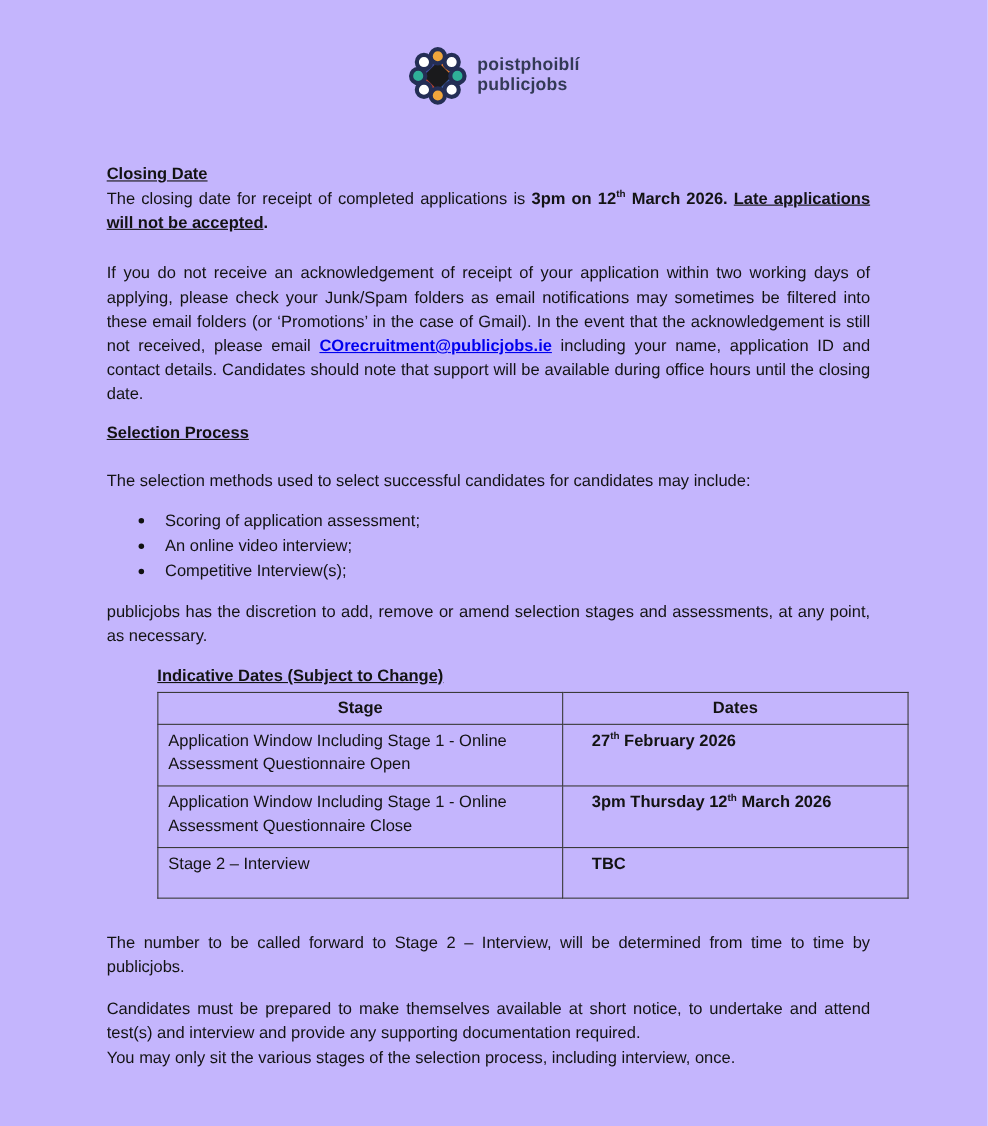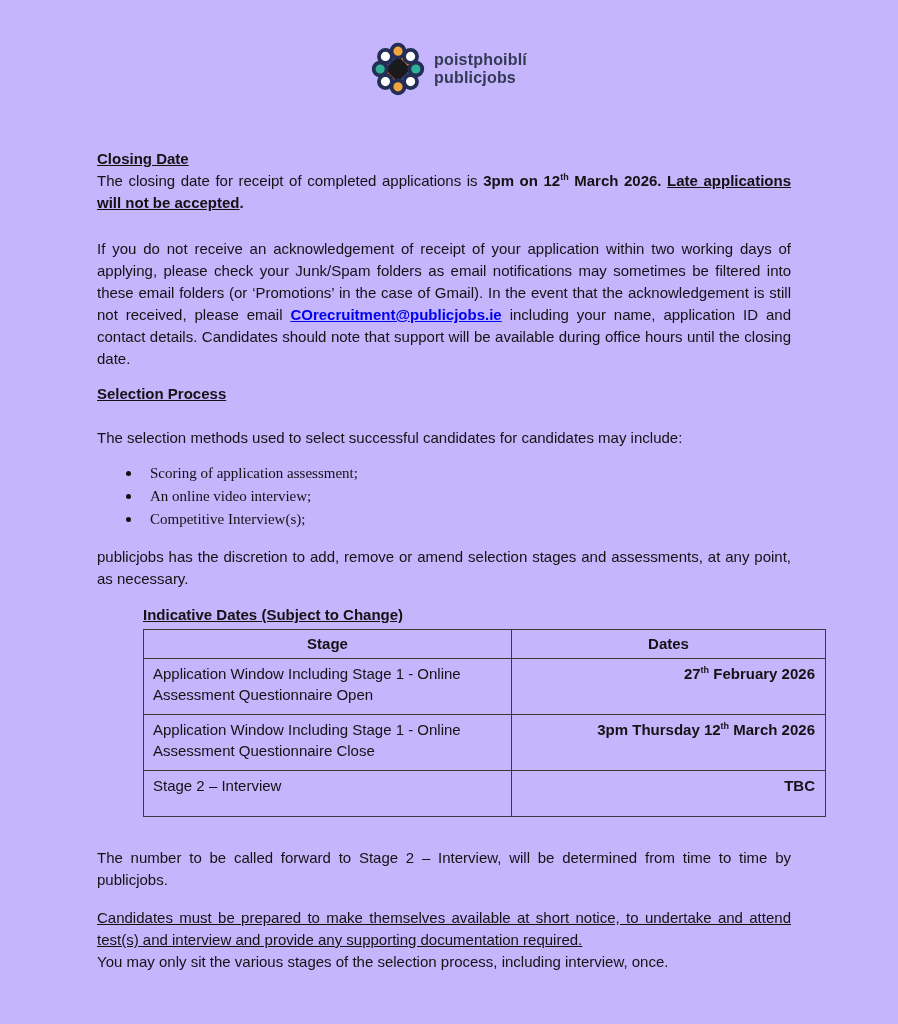--- a/index.html
+++ b/index.html
@@ -34,45 +34,45 @@
   .bold { font-weight:bold; }
   .bold-underline { font-weight:bold; text-decoration:underline; }
   sup { font-size:9px; line-height:0; vertical-align:super; }
   a.email-link { color:#0000EE; font-weight:bold; text-decoration:underline; }
 
   .mt-ack { margin-top:24px; }
   .mt-selection { margin-top:13px; }
   .mt-methods-lead { margin-top:22px; }
   .mt-discretion { margin-top:15px; }
   .mt-note1 { margin-top:30px; }
-  .mt-note2 { margin-top:16px;text-decoration:underline; }
+  .mt-note2 { margin-top:16px; }
 
   
   ul.methods { list-style:none; margin-top:13px; text-align:left; }
-  ul.methods li { position:relative; padding-left:53px; line-height:23px;font-family:Liberation Serif, serif; }
+  ul.methods li { position:relative; padding-left:53px; line-height:23px; }
   ul.methods li::before {
     content:""; position:absolute; left:29px; top:9px;
     width:5px; height:5px; border-radius:50%; background:#111;
   }
 
   
   .table-block { margin-left:46px; margin-top:14px; text-align:left; }
   .table-heading { font-weight:bold; text-decoration:underline; }
   table.dates {
     border-collapse:collapse; width:683px; margin-top:3px;
     font-size:15px;
   }
   table.dates th, table.dates td {
     border:1px solid #3a3a3a; vertical-align:top;
   }
   table.dates th {
     text-align:center; font-weight:bold; padding:3px 6px; height:27px;
   }
   td.stage-cell { width:368px; line-height:21px; padding:4px 12px 9px 9px; }
-  td.date-cell  { font-weight:bold; line-height:21px; padding:4px 10px 9px 26px;text-align:right; }
+  td.date-cell  { font-weight:bold; line-height:21px; padding:4px 10px 9px 26px; }
   tr.row-last td { height:46px; }
 </style>
 </head>
 <body>
 
 <div class="page">
 
   <div class="logo-row">
     <svg class="logo-icon" viewBox="0 0 100 100" aria-hidden="true">
 

